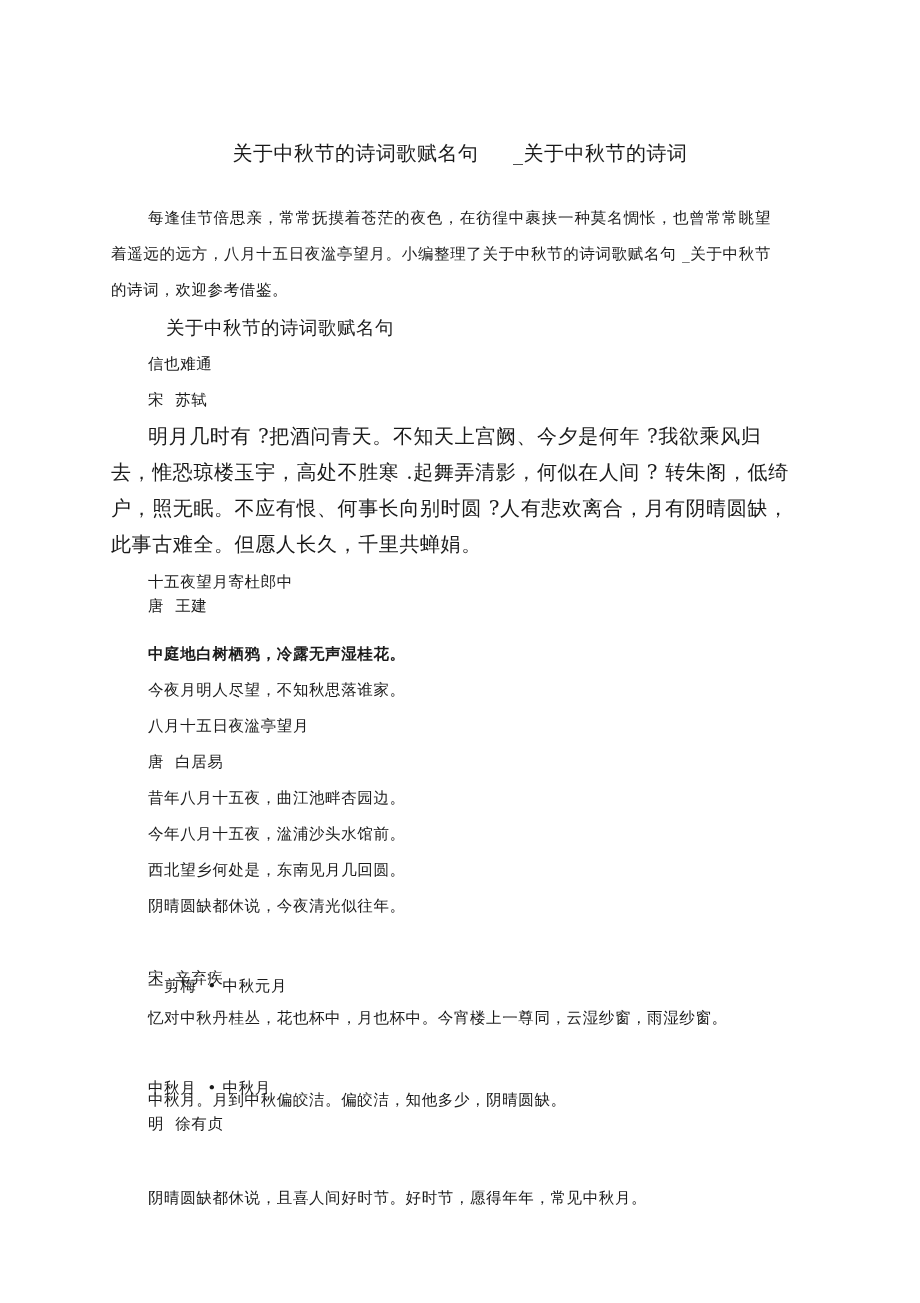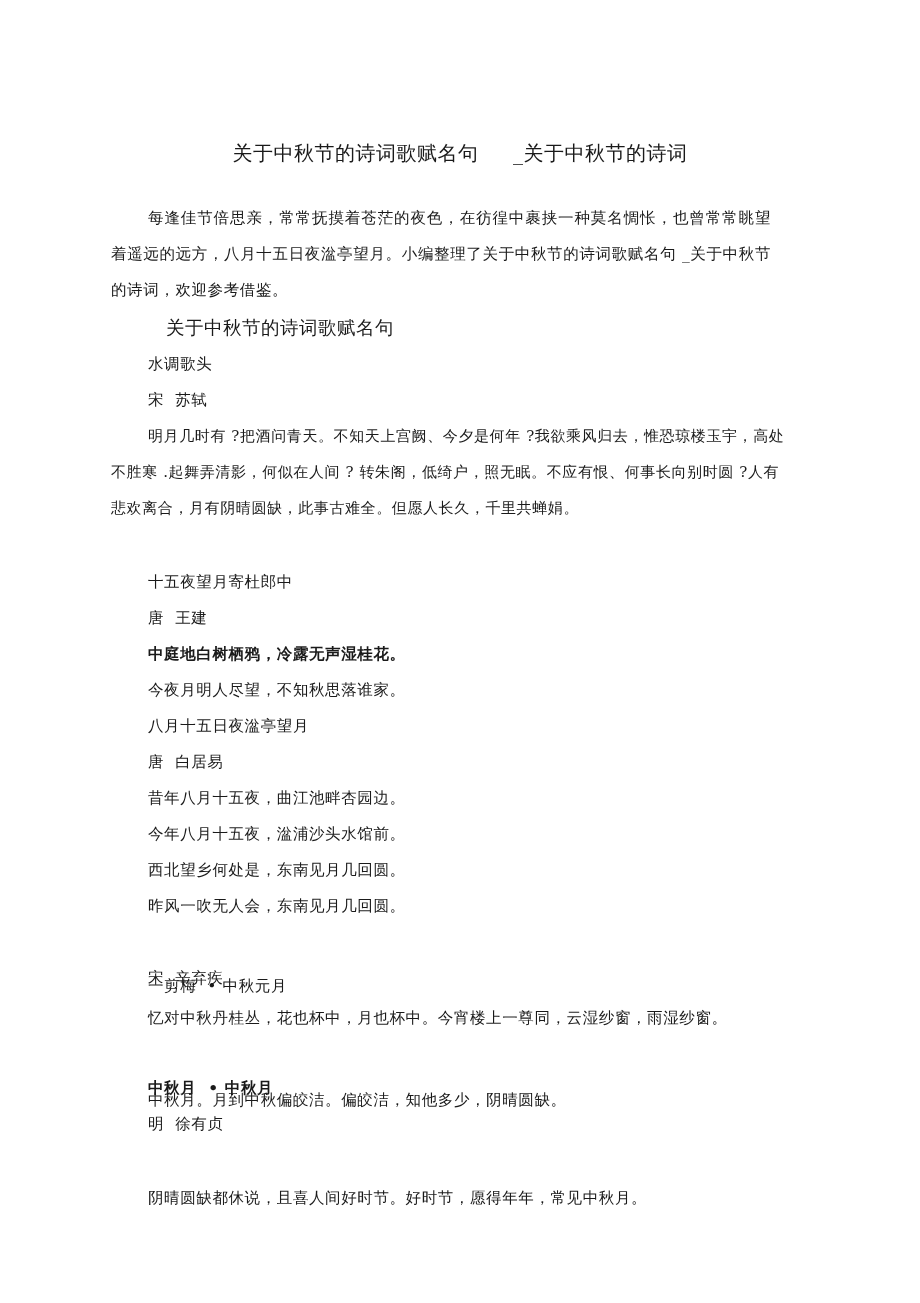--- a/index.html
+++ b/index.html
@@ -55,55 +55,55 @@
       left: 148px;
       font-size: 15.5px;
       line-height: 24px;
       white-space: pre;
       letter-spacing: 0.6px;
     }
     .para {
       position: absolute;
       left: 111px;
       width: 680px;
-      font-size: 15px;
+      font-size: 20px;
       line-height: 36px;
       text-indent: 37px;
       letter-spacing: 0.6px;
     }
   </style>
 </head>
 <body>
 
 <div class="page">
 
   <div class="doc-title">关于中秋节的诗词歌赋名句     _关于中秋节的诗词</div>
 
   <div class="intro">每逢佳节倍思亲，常常抚摸着苍茫的夜色，在彷徨中裹挟一种莫名惆怅，也曾常常眺望着遥远的远方，八月十五日夜湓亭望月。小编整理了关于中秋节的诗词歌赋名句 _关于中秋节的诗词，欢迎参考借鉴。</div>
 
   <div class="section-heading">关于中秋节的诗词歌赋名句</div>
 
-  <div class="line" style="top:328px;">水调歌头</div>
+  <div class="line" style="top:328px;">信也难通</div>
   <div class="line" style="top:364px;">宋  苏轼</div>
   <div class="para" style="top:394px;">明月几时有 ?把酒问青天。不知天上宫阙、今夕是何年    ?我欲乘风归去，惟恐琼楼玉宇，高处不胜寒 .起舞弄清影，何似在人间   ? 转朱阁，低绮户，照无眠。不应有恨、何事长向别时圆 ?人有悲欢离合，月有阴晴圆缺，此事古难全。但愿人长久，千里共蝉娟。</div>
 
   <div class="line" style="top:546px;">十五夜望月寄杜郎中</div>
-  <div class="line" style="top:582px;">唐  王建</div>
+  <div class="line" style="top:570px;">唐  王建</div>
   <div class="line" style="top:618px;font-weight:bold;">中庭地白树栖鸦，冷露无声湿桂花。</div>
   <div class="line" style="top:654px;">今夜月明人尽望，不知秋思落谁家。</div>
 
   <div class="line" style="top:690px;">八月十五日夜湓亭望月</div>
   <div class="line" style="top:726px;">唐  白居易</div>
   <div class="line" style="top:762px;">昔年八月十五夜，曲江池畔杏园边。</div>
   <div class="line" style="top:798px;">今年八月十五夜，湓浦沙头水馆前。</div>
   <div class="line" style="top:834px;">西北望乡何处是，东南见月几回圆。</div>
-  <div class="line" style="top:870px;">昨风一吹无人会，东南见月几回圆。</div>
+  <div class="line" style="top:870px;">阴晴圆缺都休说，今夜清光似往年。</div>
 
   <div class="line" style="top:950px;">一剪梅  • 中秋元月</div>
   <div class="line" style="top:942px;">宋  辛弃疾</div>
   <div class="line" style="top:982px;">忆对中秋丹桂丛，花也杯中，月也杯中。今宵楼上一尊同，云湿纱窗，雨湿纱窗。</div>
 
-  <div class="line" style="top:1052px;font-weight:bold;">中秋月  • 中秋月</div>
+  <div class="line" style="top:1052px;">中秋月  • 中秋月</div>
   <div class="line" style="top:1088px;">明  徐有贞</div>
   <div class="line" style="top:1064px;">中秋月。月到中秋偏皎洁。偏皎洁，知他多少，阴晴圆缺。</div>
   <div class="line" style="top:1162px;">阴晴圆缺都休说，且喜人间好时节。好时节，愿得年年，常见中秋月。</div>
 
 </div>
 
 </body></html>

